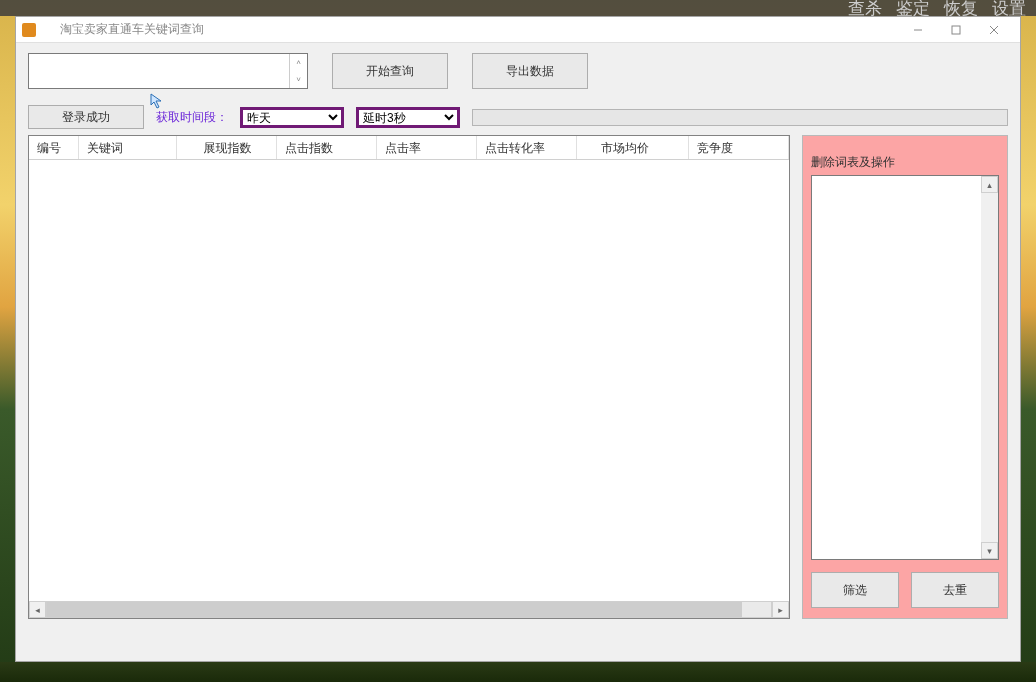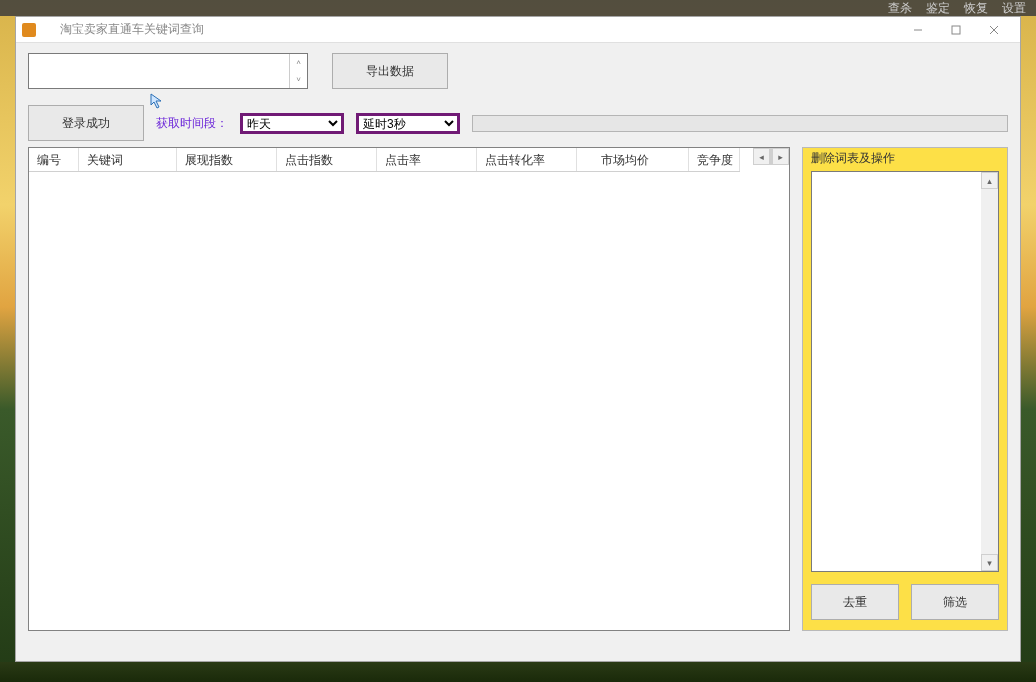--- a/index.html
+++ b/index.html
@@ -8,21 +8,21 @@
 
     
     .desktop {
       position: absolute; inset: 0;
       background: linear-gradient(180deg,#d8b34a 0%, #f2d26b 30%, #e1a441 45%, #3a5a2a 60%, #223a15 100%);
     }
 
     
     .sysbar {
       position: absolute; top: 0; left: 0; right: 0; height: 16px;
-      background: rgba(60,60,60,0.85); color:#ccc; font-size:12px;
+      background: rgba(60,60,60,0.85); color:#ccc; font-size:17px;
       display:flex; justify-content:flex-end; align-items:center; gap:14px; padding:0 10px;
     }
     .sysbar span { cursor: default; }
 
     .window {
       position: absolute;
       left: 15px; top: 16px; width: 1006px; height: 646px;
       background: #f0f0f0;
       border: 1px solid #a5a5a5;
     }
@@ -49,57 +49,57 @@
     .keyword-box .ta { flex:1; border:0; resize:none; outline:none; font:inherit; padding:2px 4px; }
     .keyword-box .spin { width:18px; display:flex; flex-direction:column; border-left:1px solid #ccc;}
     .keyword-box .spin div { flex:1; display:flex; align-items:center; justify-content:center; font-size:8px; color:#888;}
     .btn {
       height:36px; min-width:116px; padding:0 14px; background:#e9e9e9;
       border:1px solid #adadad; color:#333; font:inherit; cursor:default;
     }
 
     
     .row2 { display:flex; align-items:center; gap:12px; margin-bottom:6px;}
-    .row2 .btn.login { height:36px; min-width:116px;}
+    .row2 .btn.login { height:24px; min-width:116px;}
     .lbl { color:#6d28d9; }
     select.combo {
       height:21px; width:104px; background:#fff; border:3px solid #701a75; font:inherit;
     }
     .progress { flex:1; height:17px; border:1px solid #b5b5b5; background:#e6e6e6;}
 
     
     .main { display:flex; gap:12px; height: calc(100% - 112px);}
 
     
-    .listpane { flex:1; display:flex; flex-direction:row; border:1px solid #828282; background:#fff; }
+    .listpane { flex:1; display:flex; flex-direction:column; border:1px solid #828282; background:#fff; }
     .lv-header { display:flex; height:24px; background:#fff; border-bottom:1px solid #d0d0d0; color:#333;}
     .lv-header .col { padding:4px 6px 4px 8px; border-right:1px solid #e0e0e0; white-space:nowrap; overflow:hidden;}
     .lv-body { flex:1; background:#fff; }
     .lv-hscroll { height:17px; background:#f0f0f0; display:flex; align-items:center;}
     .lv-hscroll .track{ flex:1; height:17px; background:#eaeaea; border:1px solid #cfcfcf; position:relative;}
     .lv-hscroll .thumb{ position:absolute; left:0; top:0; bottom:0; width:96%; background:#cdcdcd;}
     .lv-hscroll .arrow{ width:17px; height:17px; background:#f0f0f0; border:1px solid #cfcfcf; display:flex; align-items:center; justify-content:center; font-size:9px; color:#666;}
 
     
-    .rightpane { width:206px; border:1px solid #b9b9b9; background:#fde047; padding:0 8px 10px 8px; display:flex; flex-direction:column;}
+    .rightpane { width:206px; border:1px solid #b9b9b9; background:#fca5a5; padding:16px 8px 10px 8px; display:flex; flex-direction:column;}
     .rightpane .grouplabel{ font-size:12px; color:#333; padding:2px 0 4px 0;}
     .rightpane .memo { flex:1; background:#fff; border:1px solid #7a7a7a; position:relative;}
     .rightpane .memo .vscroll{ position:absolute; right:0; top:0; bottom:0; width:17px; background:#f0f0f0;}
     .rightpane .memo .vscroll .arrow{ height:17px; display:flex; align-items:center; justify-content:center; font-size:9px; color:#666; border:1px solid #cfcfcf;}
     .rightpane .memo .vscroll .track{ position:absolute; top:17px; bottom:17px; left:0; right:0;}
     .rightpane .btns2{ display:flex; gap:12px; margin-top:12px;}
     .rightpane .btns2 .btn{ flex:1; height:36px; min-width:0;}
 
     
     .cursor {
       position:absolute; width:16px; height:16px; pointer-events:none;
     }
 
     
-    .c0{width:50px;} .c1{width:98px;} .c2{width:100px;} .c3{width:100px;}
+    .c0{width:50px;} .c1{width:98px;} .c2{width:100px;text-align:center;} .c3{width:100px;}
     .c4{width:100px;} .c5{width:100px;} .c6{width:96px;margin-left:16px;} .c7{flex:1;}
 
     
     .bottomstrip{ position:absolute; left:0; right:0; bottom:0; height:20px;
       background:linear-gradient(180deg,#2a3a15,#1a2a0a);}
   </style>
 </head>
 <body>
 
 <div class="desktop"></div>
@@ -140,20 +140,21 @@
   <div class="client">
 
     <div class="row1">
       <div class="keyword-box">
         <textarea class="ta" style=""></textarea>
         <div class="spin">
           <div>˄</div>
           <div>˅</div>
         </div>
       </div>
+      <button class="btn">开始查询</button>
       <button class="btn">导出数据</button>
     </div>
 
     <div class="row2">
       <button class="btn login">登录成功</button>
       <span class="lbl">获取时间段：</span>
       <select class="combo">
         <option>昨天</option>
       </select>
       <select class="combo">
@@ -188,22 +189,22 @@
       <div class="rightpane">
         <div class="grouplabel">删除词表及操作</div>
         <div class="memo">
           <div class="vscroll">
             <div class="arrow">▴</div>
             <div class="track"></div>
             <div class="arrow" style="position:absolute;bottom:0;left:0;right:0;">▾</div>
           </div>
         </div>
         <div class="btns2">
+          <button class="btn">筛选</button>
           <button class="btn">去重</button>
-          <button class="btn">筛选</button>
         </div>
       </div>
 
     </div>
 
     <svg class="cursor" style="left:134px; top:50px;" viewBox="0 0 16 16">
       <polygon points="1,1 1,12 4,9 7,15 9,14 6,8 11,8" fill="#cfe6ff" stroke="#2a6fb5" stroke-width="1"></polygon>
     </svg>
 
   </div>

